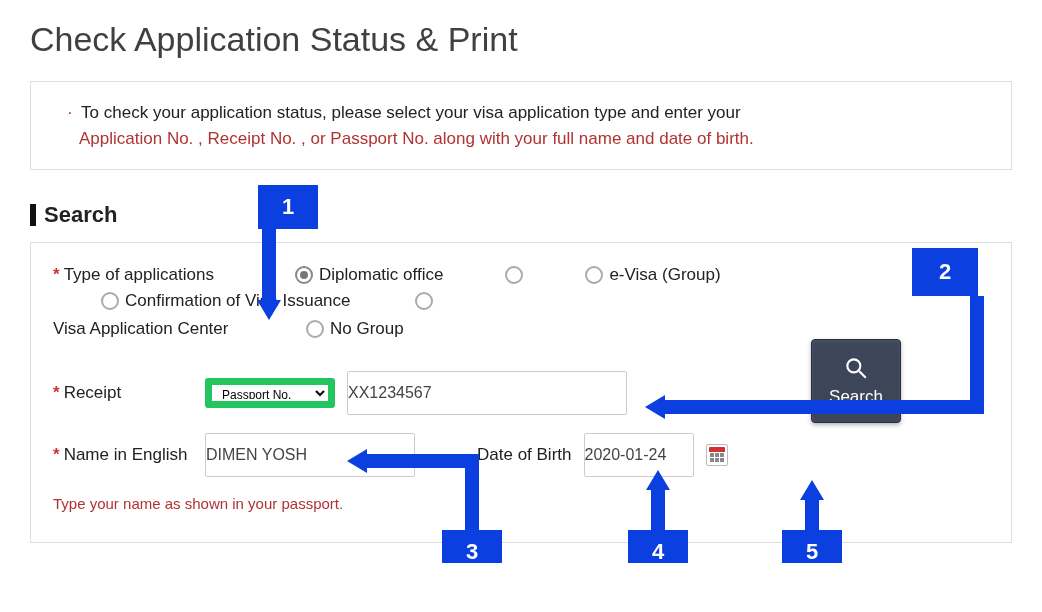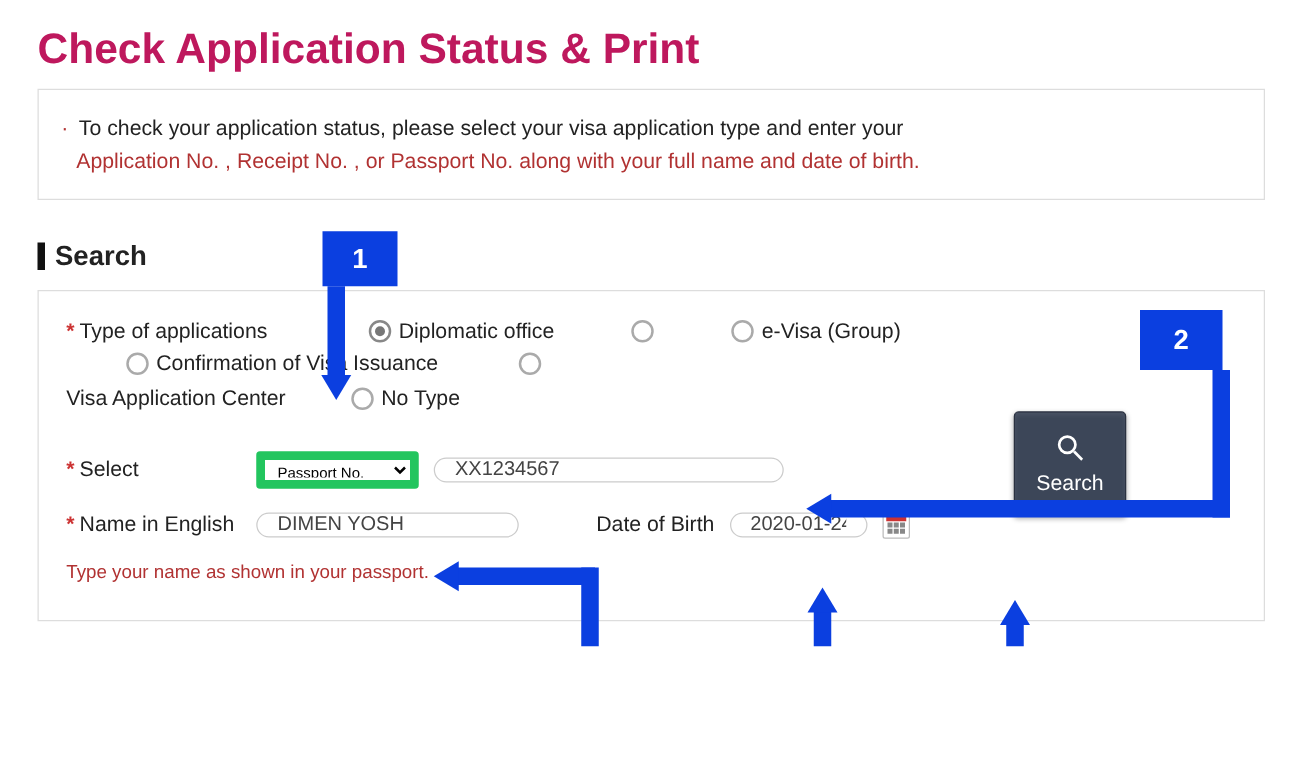--- a/index.html
+++ b/index.html
@@ -6,28 +6,28 @@
   body {
     font-family: "Helvetica Neue", Arial, sans-serif;
     background: #fff;
     padding: 20px 30px;
     width: 1042px;
     font-size: 17px;
     color: #222;
     position: relative;
   }
   h1.page-title {
-    color: #be185d;
+    color: #404040;
     font-size: 34px;
-    font-weight: 700;
-    margin-bottom: 12px;
+    font-weight: 400;
+    margin-bottom: 22px;
   }
   .info-box {
     border: 1px solid #ddd;
-    padding: 18px 18px;
+    padding: 18px 36px;
     margin-bottom: 32px;
     line-height: 1.5;
   }
   .info-box .dot { color: #b13232; margin-right:4px; }
   .info-box .line2 { color: #b13232; padding-left:12px; }
   .section-header {
     display:flex; align-items:center;
     margin-bottom: 14px;
     font-size:22px; font-weight:700;
   }
@@ -44,32 +44,32 @@
   .req { color:#c33; margin-right:4px; font-weight:bold; }
   .radio-row { display:flex; flex-wrap:wrap; align-items:center; gap:6px 14px; }
   .radio-row .label-block { width:180px; display:flex; align-items:center; }
   .radio-item { display:flex; align-items:center; gap:6px;padding-left:48px; }
   .radio-item .circle {
     width:18px; height:18px; border:2px solid #aaa; border-radius:50%;
     display:inline-flex; align-items:center; justify-content:center;
   }
   .radio-item.selected .circle { border-color:#888; }
   .radio-item.selected .dot-inner { width:8px;height:8px;background:#777;border-radius:50%; }
-  .second-radio-line { margin-top:8px; display:flex; align-items:center; gap:0; }
+  .second-radio-line { margin-top:8px; display:flex; align-items:center; gap:25px; }
   .second-radio-line .spacer-label{ width:180px; display:inline-block;}
   .second-radio-line .spacer-label-text{ }
   .field-row { display:flex; align-items:center; gap:12px; }
   .field-row .field-label { width:140px; display:flex; align-items:center; }
   select.select-ctl {
     width:130px; height:30px; border:7px solid #22c55e; border-radius:3px;
     background:#fff; font-size:12px; padding:2px 6px;
   }
   input.text-ctl {
-    height:20px; border:1px solid #ccc; border-radius:13px;
-    padding:4px 16px; font-size:16px; color:#444;
+    height:44px; border:1px solid #ccc; border-radius:2px;
+    padding:4px 0; font-size:16px; color:#444;
   }
   .ident-input { width:280px; }
   .name-input { width:210px; }
   .dob-input { width:110px; font-size:15px;}
   .dob-label { margin-left:50px; }
   .cal-btn {
     width:22px; height:22px; border:1px solid #bbb; border-radius:2px;
     display:inline-flex; flex-direction:column; padding:2px; background:#fff;
     cursor:pointer;
   }
@@ -149,29 +149,29 @@
       <label class="radio-item" style="margin-left:2px;">
         <span class="circle"></span>
       </label>
     </div>
     <div class="second-radio-line">
       <span class="spacer-label">
         <span class="spacer-label-text">Visa Application Center</span>
       </span>
       <label class="radio-item">
         <span class="circle"></span>
-        <span>No Type</span>
+        <span>No Group</span>
       </label>
     </div>
   </div>
 
   <div class="row field-row" style="margin-top:32px;">
     <span class="field-label">
       <span class="req">*</span>
-      <span>Select</span>
+      <span>Receipt</span>
     </span>
     <select class="select-ctl">
       <option>Passport No.</option>
     </select>
     <input class="text-ctl ident-input" value="XX1234567" style="">
   </div>
 
   <div class="row field-row">
     <span class="field-label">
       <span class="req">*</span>

